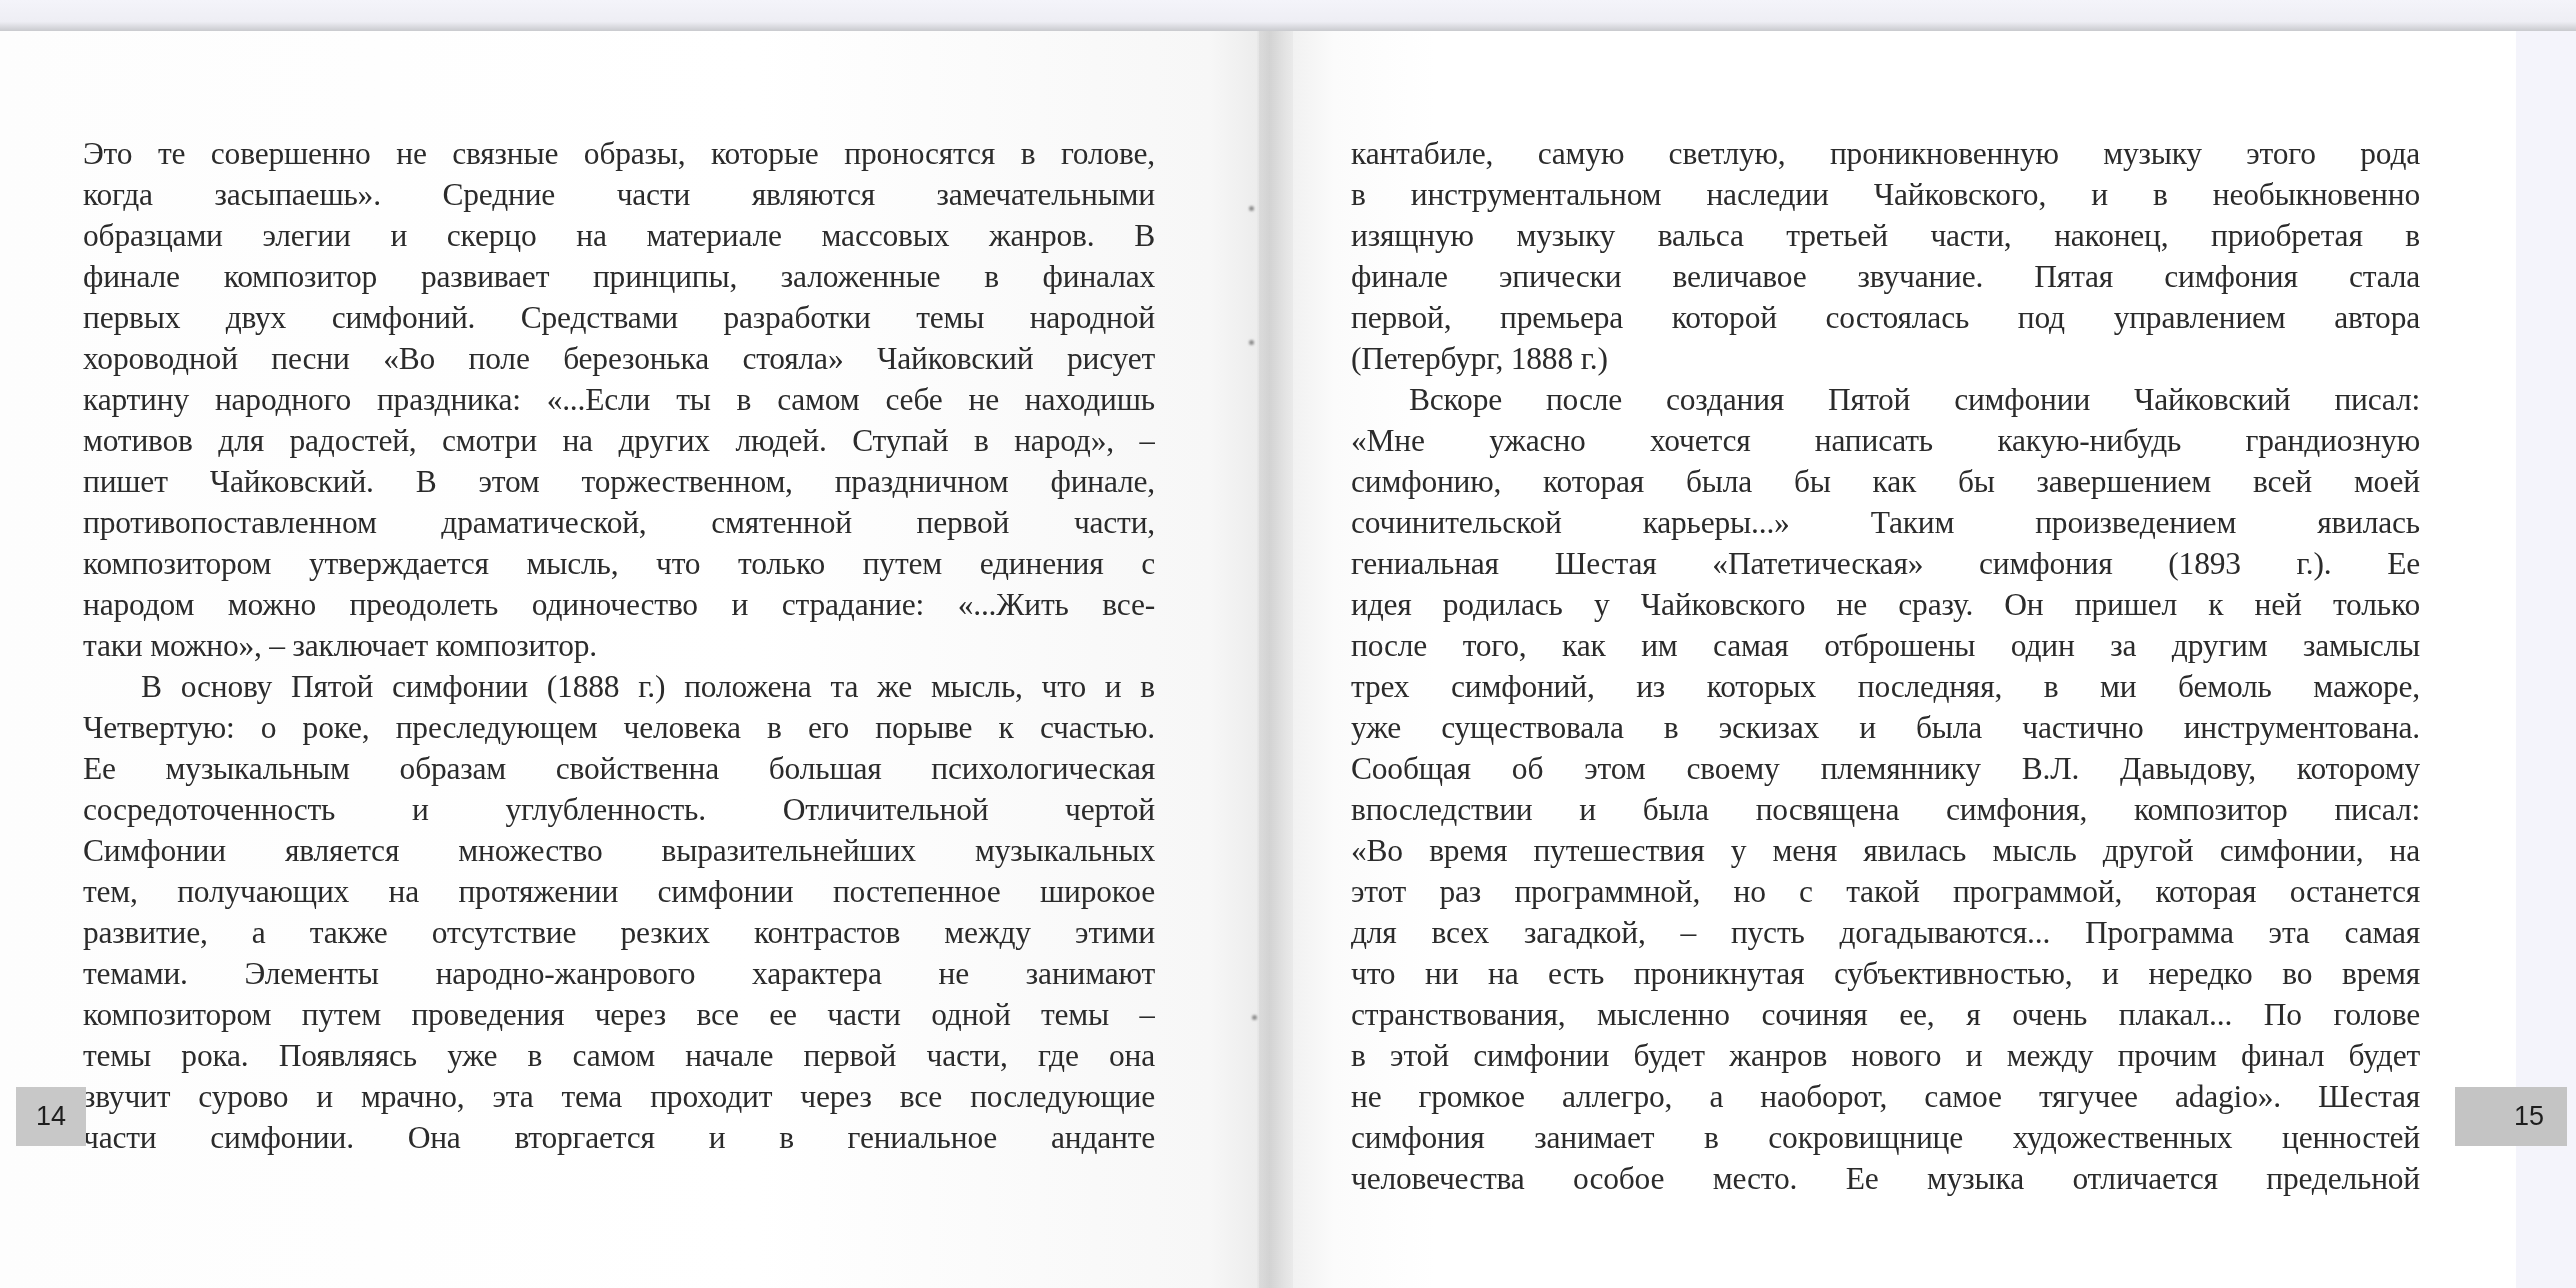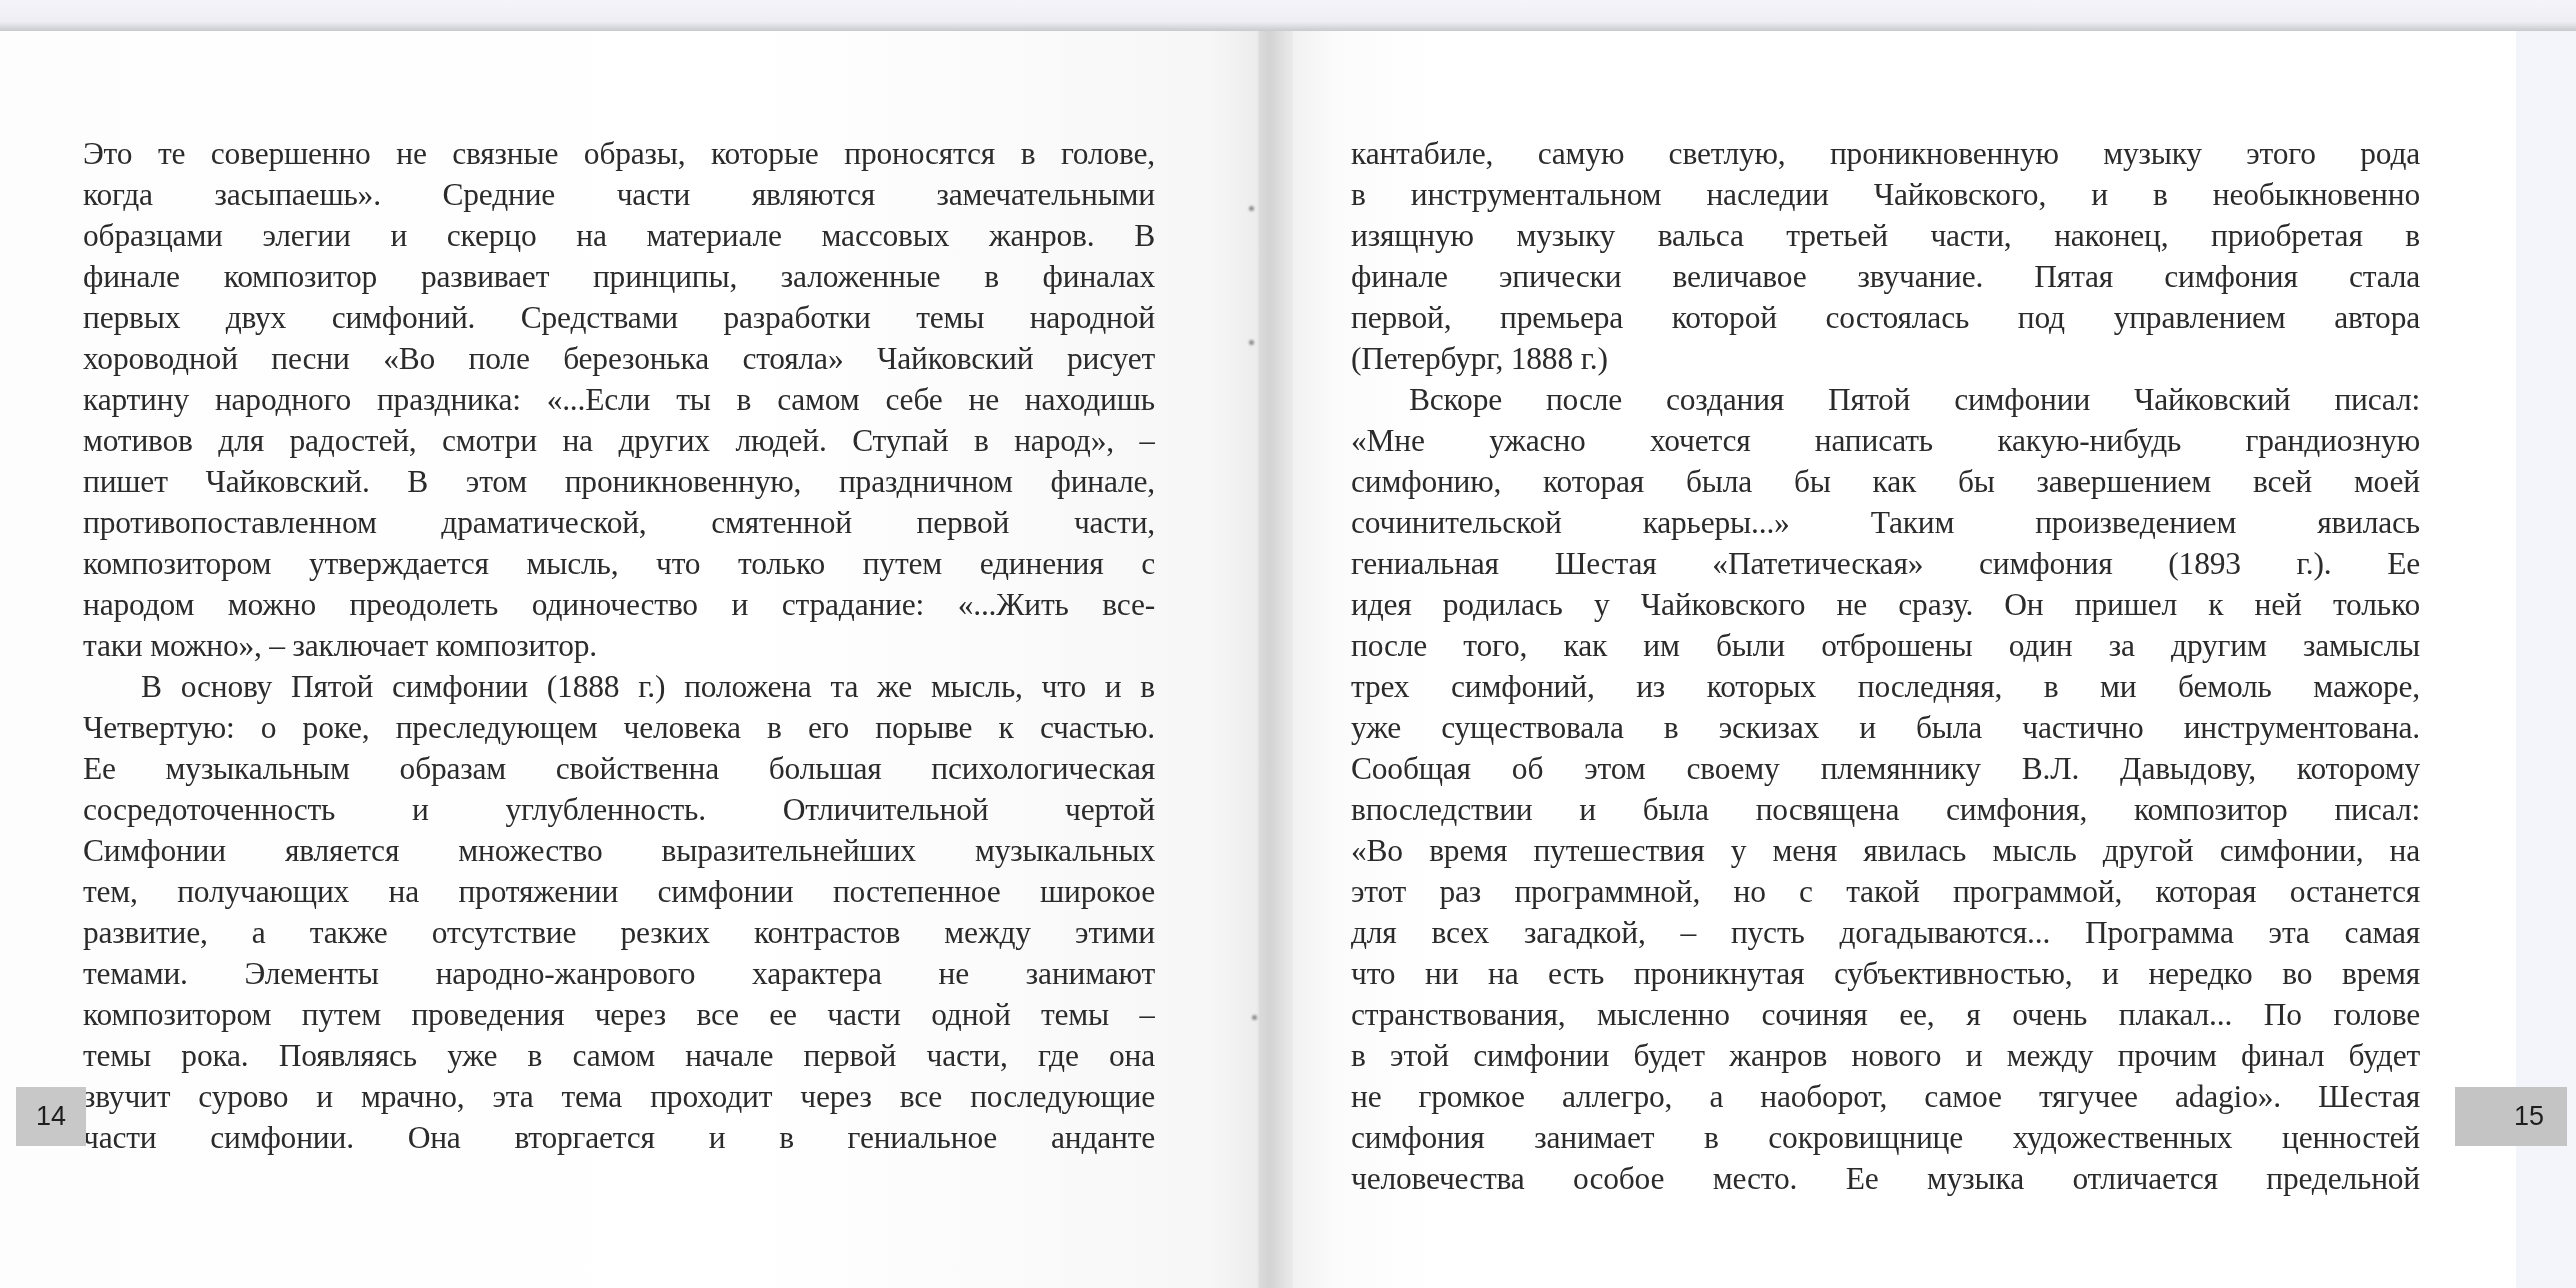--- a/index.html
+++ b/index.html
@@ -69,21 +69,21 @@
 <div class="text-block text-left">
   <div>
     <span class="line">Это те совершенно не связные образы, которые проносятся в голове,</span>
     <span class="line">когда засыпаешь». Средние части являются замечательными</span>
     <span class="line">образцами элегии и скерцо на материале массовых жанров. В</span>
     <span class="line">финале композитор развивает принципы, заложенные в финалах</span>
     <span class="line">первых двух симфоний. Средствами разработки темы народной</span>
     <span class="line">хороводной песни «Во поле березонька стояла» Чайковский рисует</span>
     <span class="line">картину народного праздника: «...Если ты в самом себе не находишь</span>
     <span class="line">мотивов для радостей, смотри на других людей. Ступай в народ», –</span>
-    <span class="line">пишет Чайковский. В этом проникновенную, праздничном финале,</span>
+    <span class="line">пишет Чайковский. В этом торжественном, праздничном финале,</span>
     <span class="line">противопоставленном драматической, смятенной первой части,</span>
     <span class="line">композитором утверждается мысль, что только путем единения с</span>
     <span class="line">народом можно преодолеть одиночество и страдание: «...Жить все-</span>
     <span class="line last">таки можно», – заключает композитор.</span>
   </div>
   <div>
     <span class="line indent">В основу Пятой симфонии (1888 г.) положена та же мысль, что и в</span>
     <span class="line">Четвертую: о роке, преследующем человека в его порыве к счастью.</span>
     <span class="line">Ее музыкальным образам свойственна большая психологическая</span>
     <span class="line">сосредоточенность и углубленность. Отличительной чертой</span>
@@ -107,21 +107,21 @@
     <span class="line">первой, премьера которой состоялась под управлением автора</span>
     <span class="line last">(Петербург, 1888 г.)</span>
   </div>
   <div>
     <span class="line indent">Вскоре после создания Пятой симфонии Чайковский писал:</span>
     <span class="line">«Мне ужасно хочется написать какую-нибудь грандиозную</span>
     <span class="line">симфонию, которая была бы как бы завершением всей моей</span>
     <span class="line">сочинительской карьеры...» Таким произведением явилась</span>
     <span class="line">гениальная Шестая «Патетическая» симфония (1893 г.). Ее</span>
     <span class="line">идея родилась у Чайковского не сразу. Он пришел к ней только</span>
-    <span class="line">после того, как им были отброшены один за другим замыслы</span>
+    <span class="line">после того, как им самая отброшены один за другим замыслы</span>
     <span class="line">трех симфоний, из которых последняя, в ми бемоль мажоре,</span>
     <span class="line">уже существовала в эскизах и была частично инструментована.</span>
     <span class="line">Сообщая об этом своему племяннику В.Л. Давыдову, которому</span>
     <span class="line">впоследствии и была посвящена симфония, композитор писал:</span>
     <span class="line">«Во время путешествия у меня явилась мысль другой симфонии, на</span>
     <span class="line">этот раз программной, но с такой программой, которая останется</span>
     <span class="line">для всех загадкой, – пусть догадываются... Программа эта самая</span>
     <span class="line">что ни на есть проникнутая субъективностью, и нередко во время</span>
     <span class="line">странствования, мысленно сочиняя ее, я очень плакал... По голове</span>
     <span class="line">в этой симфонии будет жанров нового и между прочим финал будет</span>

